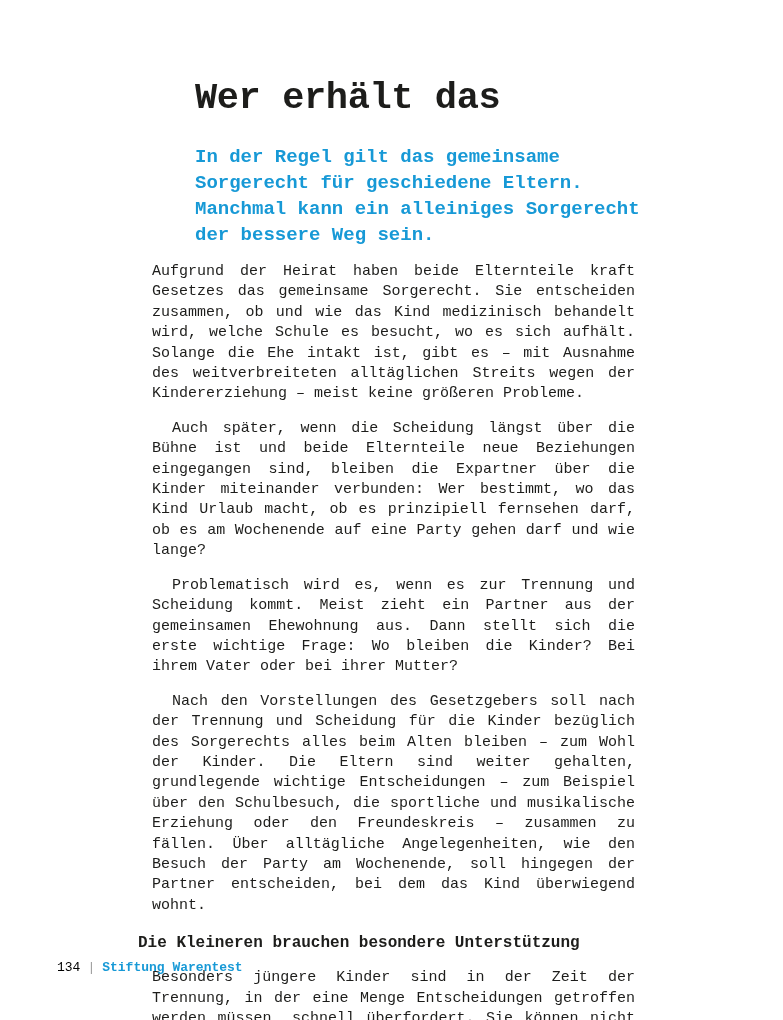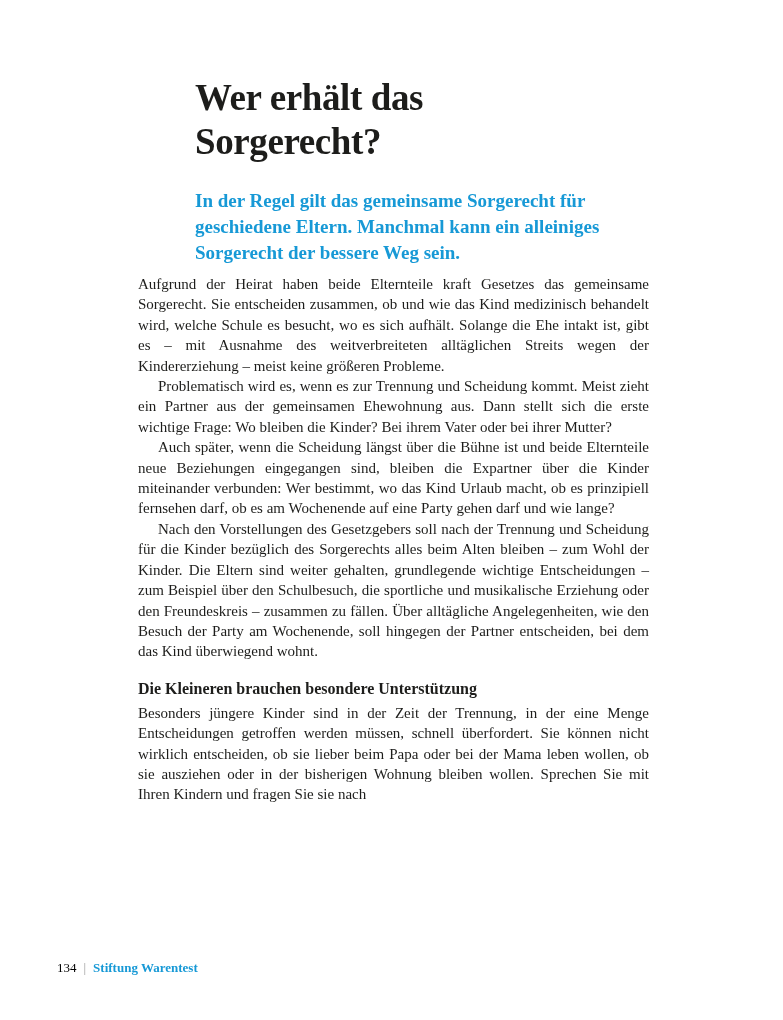--- a/index.html
+++ b/index.html
@@ -1,21 +1,21 @@
 <!DOCTYPE html>
 <html lang="de"><head>
 <meta charset="utf-8">
 <style>
   html, body { margin: 0; padding: 0; background: #ffffff; }
   .page {
     position: relative;
     width: 783px;
     height: 1020px;
     background: #ffffff;
-    font-family: Liberation Serif, serif;
+    font-family: Liberation Mono, monospace;
     color: #1d1d1b;
     overflow: hidden;
   }
   .content {
     position: absolute;
     left: 138px;
     top: 76px;
     width: 511px;
   }
   h1.page-title {
@@ -29,21 +29,21 @@
   h1.page-title span { display: block; }
   p.intro {
     margin: 0 0 8px 57px;
     width: 454px;
     font-size: 19px;
     line-height: 26px;
     font-weight: bold;
     color: #1799d6;
   }
   .body-text p {
-    margin: 0;
+    margin: 14px;
     font-size: 15px;
     line-height: 20.4px;
     text-align: justify;
     hyphens: auto;
     -webkit-hyphens: auto;
   }
   .body-text p.indent { text-indent: 20px; }
   h2.section-heading {
     margin: 16px 0 3px 0;
     font-size: 16px;
@@ -64,29 +64,28 @@
   .footer .brand { color: #1799d6; font-weight: bold; }
 </style>
 </head>
 <body>
 
 <div class="page">
   <div class="content">
 
     <h1 class="page-title">
       <span>Wer erhält das</span>
-      <span>Sorgerecht?</span>
     </h1>
 
     <p class="intro">In der Regel gilt das gemeinsame Sorgerecht für geschiedene Eltern. Manchmal kann ein alleiniges Sorgerecht der bessere Weg sein.</p>
 
     <div class="body-text">
       <p>Aufgrund der Heirat haben beide Elternteile kraft Gesetzes das gemeinsame Sorgerecht. Sie entscheiden zusammen, ob und wie das Kind medizinisch behandelt wird, welche Schule es besucht, wo es sich aufhält. Solange die Ehe intakt ist, gibt es – mit Ausnahme des weitverbreiteten alltäglichen Streits wegen der Kindererziehung – meist keine größeren Probleme.</p>
+      <p class="indent">Auch später, wenn die Scheidung längst über die Bühne ist und beide Elternteile neue Beziehungen eingegangen sind, bleiben die Expartner über die Kinder miteinander verbunden: Wer bestimmt, wo das Kind Urlaub macht, ob es prinzipiell fernsehen darf, ob es am Wochenende auf eine Party gehen darf und wie lange?</p>
       <p class="indent">Problematisch wird es, wenn es zur Trennung und Scheidung kommt. Meist zieht ein Partner aus der gemeinsamen Ehewohnung aus. Dann stellt sich die erste wichtige Frage: Wo bleiben die Kinder? Bei ihrem Vater oder bei ihrer Mutter?</p>
-      <p class="indent">Auch später, wenn die Scheidung längst über die Bühne ist und beide Elternteile neue Beziehungen eingegangen sind, bleiben die Expartner über die Kinder miteinander verbunden: Wer bestimmt, wo das Kind Urlaub macht, ob es prinzipiell fernsehen darf, ob es am Wochenende auf eine Party gehen darf und wie lange?</p>
       <p class="indent">Nach den Vorstellungen des Gesetzgebers soll nach der Trennung und Scheidung für die Kinder bezüglich des Sorgerechts alles beim Alten bleiben – zum Wohl der Kinder. Die Eltern sind weiter gehalten, grundlegende wichtige Entscheidungen – zum Beispiel über den Schulbesuch, die sportliche und musikalische Erziehung oder den Freundeskreis – zusammen zu fällen. Über alltägliche Angelegenheiten, wie den Besuch der Party am Wochenende, soll hingegen der Partner entscheiden, bei dem das Kind überwiegend wohnt.</p>
 
       <h2 class="section-heading">Die Kleineren brauchen besondere Unterstützung</h2>
 
       <p>Besonders jüngere Kinder sind in der Zeit der Trennung, in der eine Menge Entscheidungen getroffen werden müssen, schnell überfordert. Sie können nicht wirklich entscheiden, ob sie lieber beim Papa oder bei der Mama leben wollen, ob sie ausziehen oder in der bisherigen Wohnung bleiben wollen. Sprechen Sie mit Ihren Kindern und fragen Sie sie nach</p>
     </div>
 
   </div>
 
   <div class="footer">

